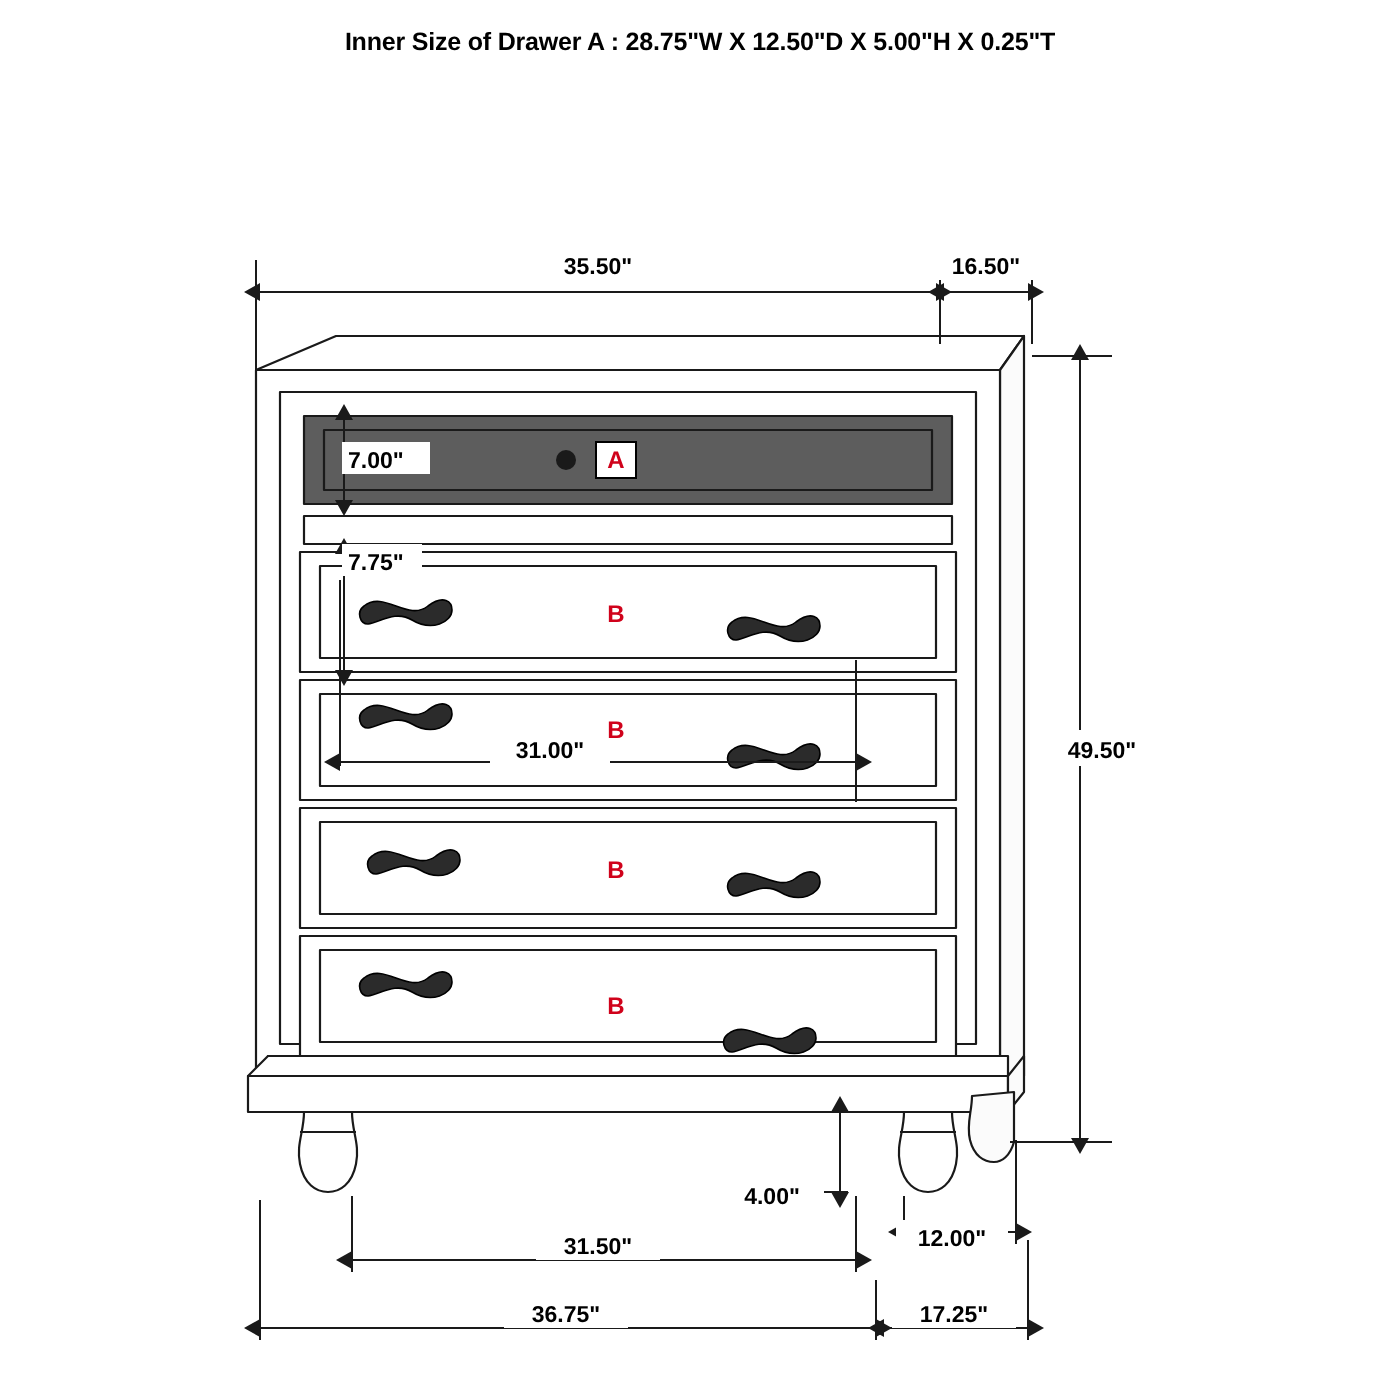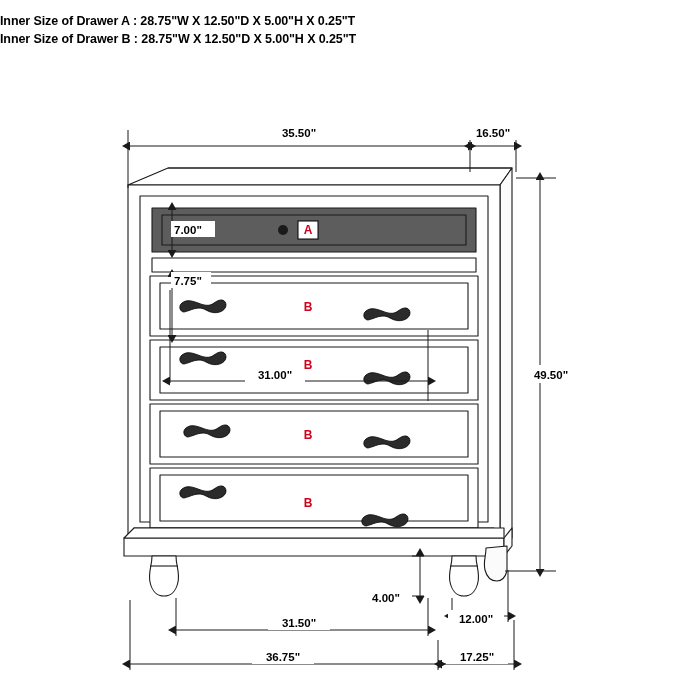--- a/index.html
+++ b/index.html
@@ -16,21 +16,21 @@
   }
   #stage {
     position: relative;
     width: 700px;
     height: 700px;
   }
   .hdr {
     position: absolute;
     left: 0;
     width: 700px;
-    text-align: left;
+    text-align: center;
     font-size: 12.5px;
     font-weight: bold;
     color: #000;
     letter-spacing: -0.1px;
   }
   #hdr1 { top: 14px; }
   #hdr2 { top: 32px; }
 
   svg { position: absolute; left: 0; top: 0; }
 
@@ -47,21 +47,20 @@
     font-weight: bold;
     fill: #d0021b;
   }
 </style>
 </head>
 <body>
 
 <div id="stage">
 
   <div class="hdr" id="hdr1">Inner Size of Drawer A : 28.75"W X 12.50"D X 5.00"H X  0.25"T</div>
-  <div class="hdr" id="hdr2">Inner Size of Drawer B : 28.75"W X 12.50"D X 5.00"H X  0.25"T</div>
 
   <svg width="700" height="700" viewBox="0 0 700 700">
     <defs>
       <marker id="arrL" markerWidth="9" markerHeight="9" refX="8" refY="4.5" orient="auto">
         <path d="M8,0 L0,4.5 L8,9 z" fill="#1a1a1a"></path>
       </marker>
       <marker id="arrR" markerWidth="9" markerHeight="9" refX="1" refY="4.5" orient="auto">
         <path d="M1,0 L9,4.5 L1,9 z" fill="#1a1a1a"></path>
       </marker>
     </defs>

